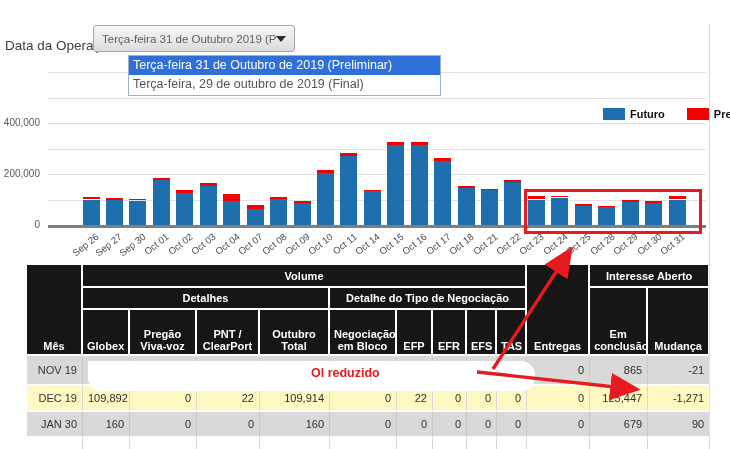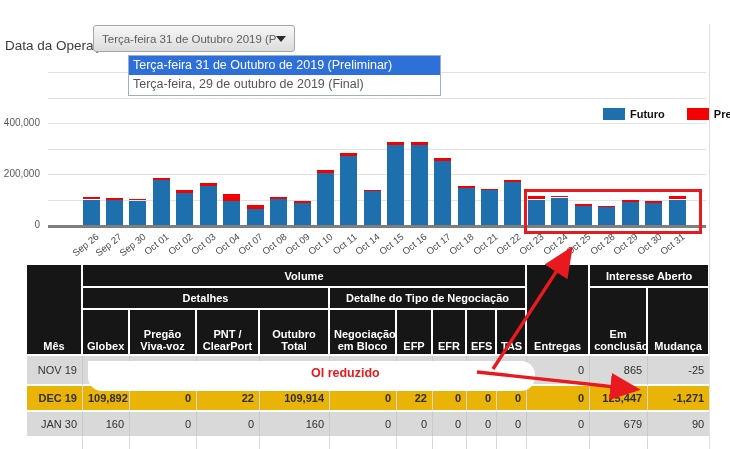--- a/index.html
+++ b/index.html
@@ -41,21 +41,21 @@
   .volume-table th { background:#161616; color:#fff; font-size:11px; font-weight:bold;
     border-right:2px solid #fff; border-bottom:2px solid #fff; padding:2px 4px; vertical-align:bottom; }
   .volume-table th.center { text-align:center; vertical-align:middle; }
   .volume-table th.left  { text-align:center; }
   .volume-table th.right { text-align:right; }
   .volume-table th.bcenter { text-align:center; }
   .volume-table td { font-size:11px; color:#2e2e2e; text-align:right; padding:2px 5px;
     border-right:1px solid #c9c9c9; border-bottom:2px solid #fff; white-space:nowrap; overflow:hidden; }
   .volume-table td.mes { color:#333; }
   tr.row-gray  td { background:#d9d9d9; }
-  tr.row-white td { background:#eab308; border-right-color:#d8d8d8;font-weight:bold; }
+  tr.row-white td { background:#fef9c3; border-right-color:#d8d8d8; }
   tr.row-stub  td { background:#ffffff; border-right-color:#d8d8d8; height:20px; }
 
   
   .red-box { position:absolute; left:524px; top:189px; width:178px; height:45px;
     border:3px solid var(--ann-red); z-index:50; }
   .oi-overlay { position:absolute; left:88px; top:361px; width:447px; height:30px;
     background:#fff; border-radius:0 14px 14px 14px; z-index:45; }
   .oi-text { position:absolute; left:311px; top:366px; font-size:12.5px; font-weight:bold;
     color:var(--ann-red); z-index:46; white-space:nowrap; }
   svg.arrows { position:absolute; left:0; top:0; z-index:55; pointer-events:none; }
@@ -228,21 +228,21 @@
           <td></td>
           <td></td>
           <td></td>
           <td></td>
           <td></td>
           <td></td>
           <td></td>
           <td></td>
           <td>0</td>
           <td>865</td>
-          <td>-25</td>
+          <td>-21</td>
         </tr>
         <tr class="row-white" style="height: 26px;">
           <td class="mes">DEC 19</td>
           <td>109,892</td>
           <td>0</td>
           <td>22</td>
           <td>109,914</td>
           <td>0</td>
           <td>22</td>
           <td>0</td>

